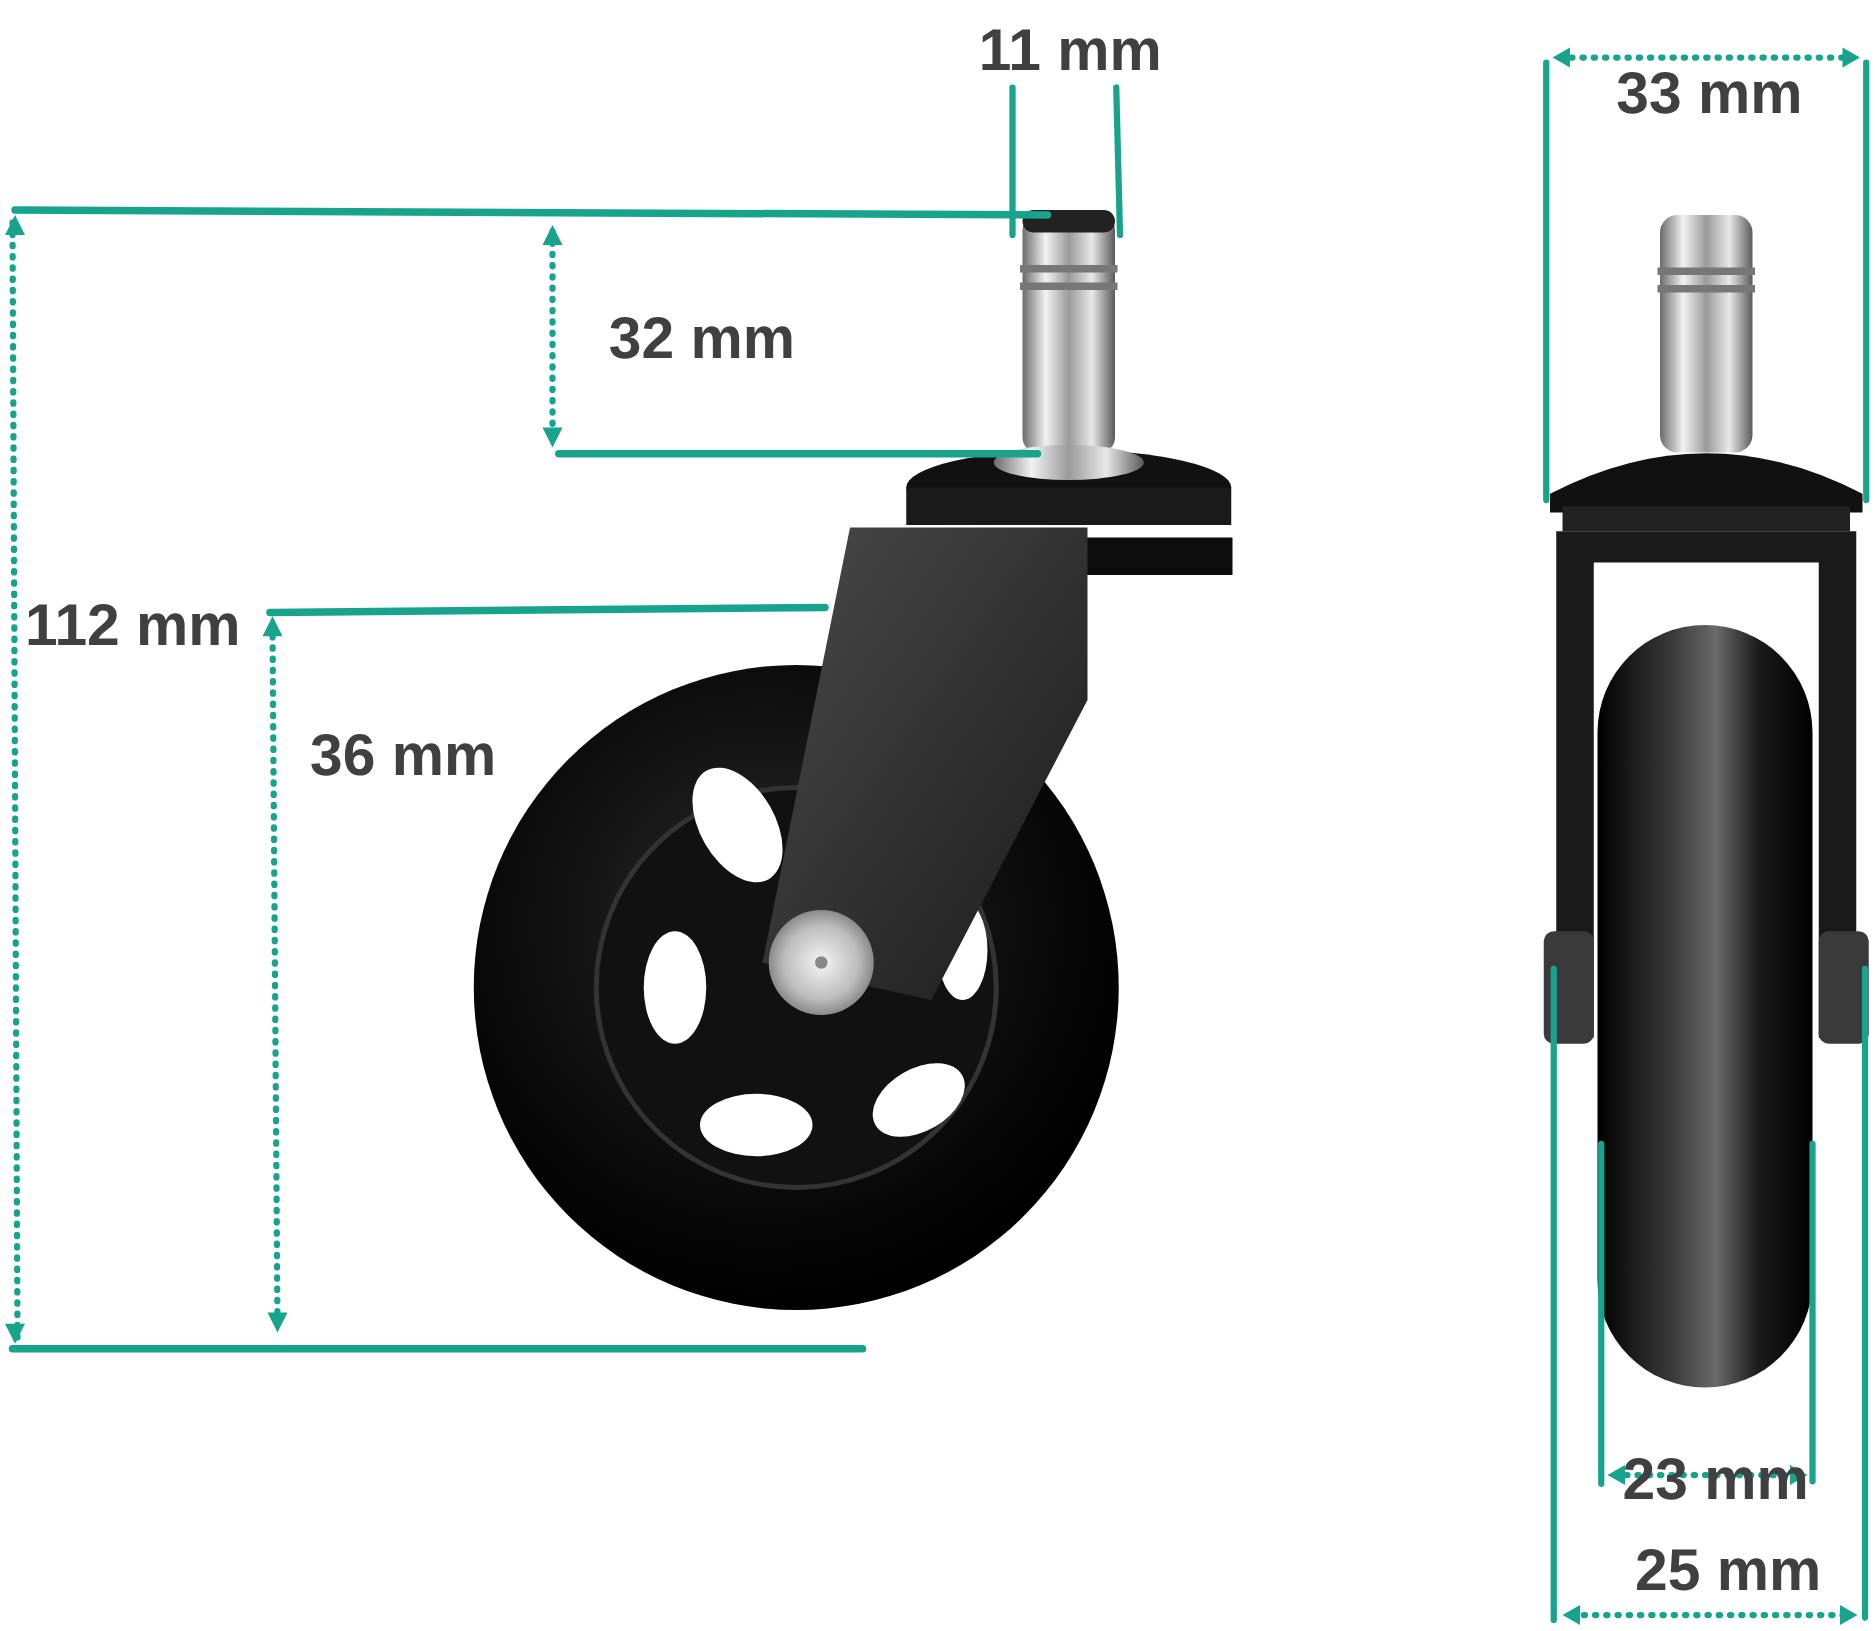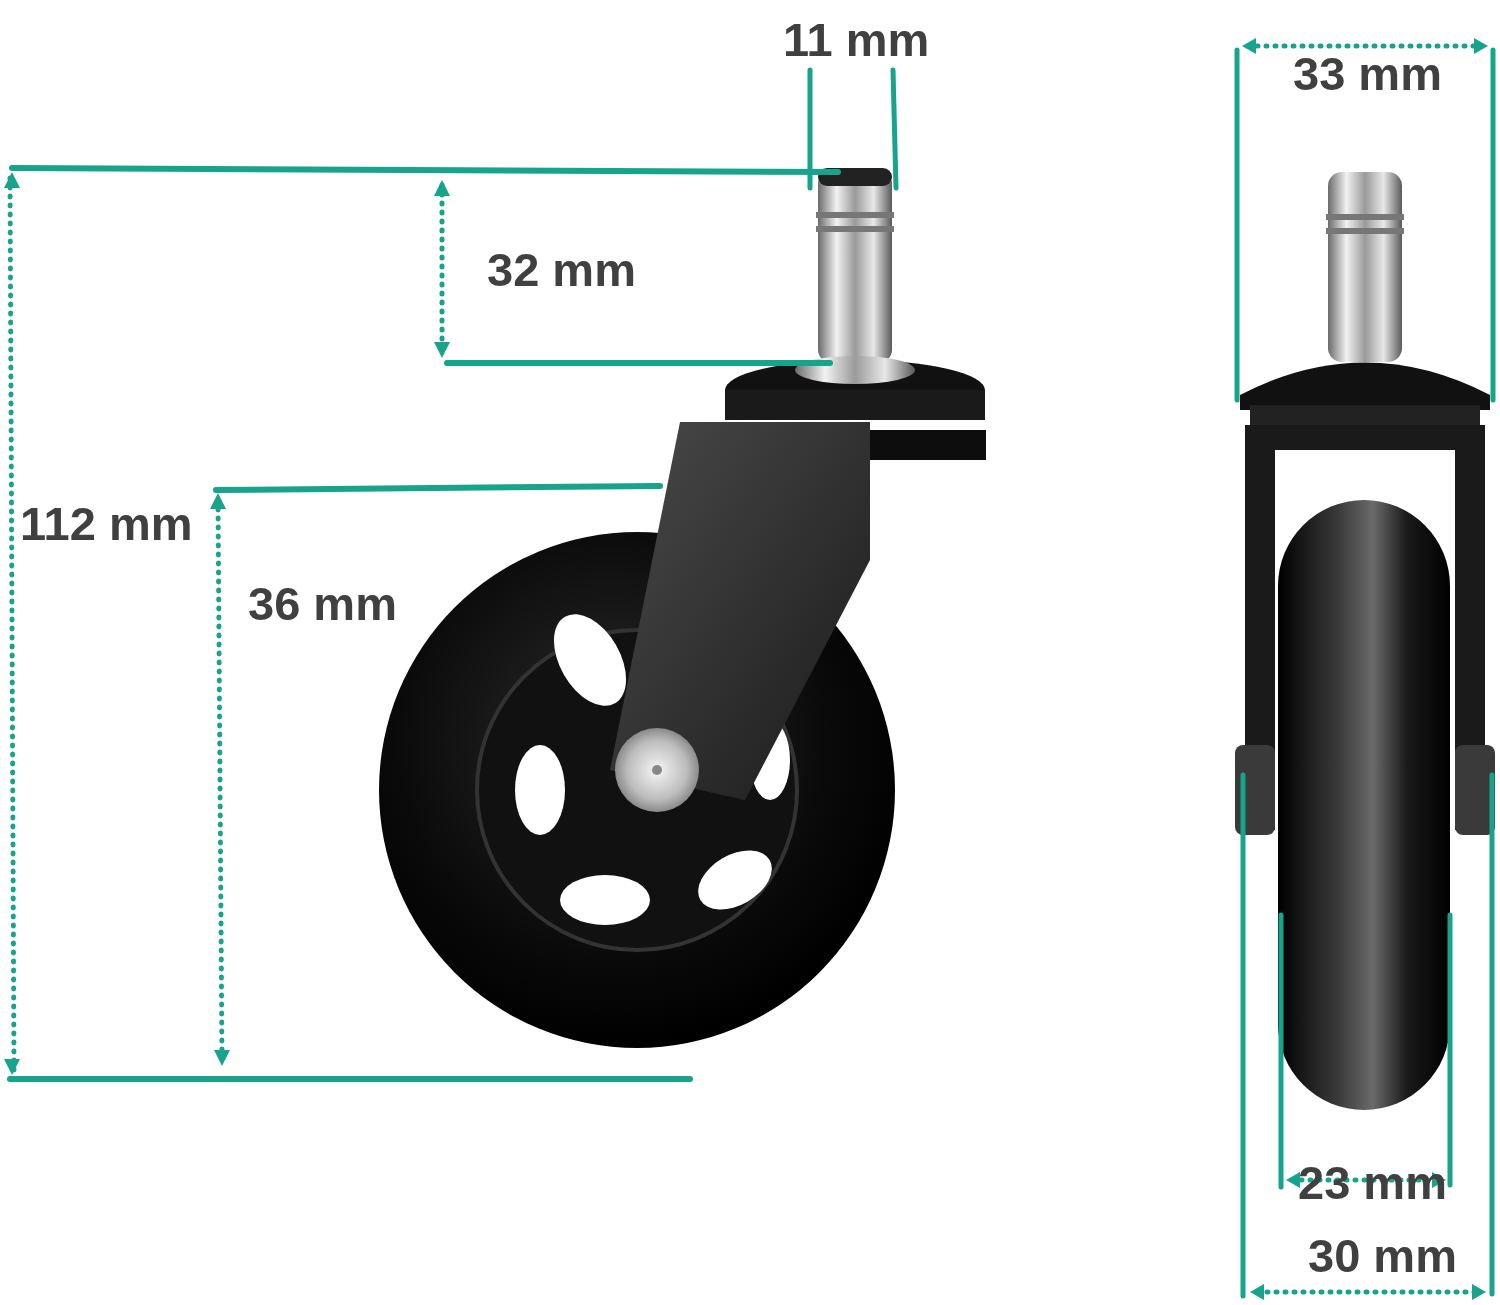--- a/index.html
+++ b/index.html
@@ -127,17 +127,17 @@
     <polygon points="1488,46 1474,38 1474,54"></polygon>
     <polygon points="1286,1180 1300,1172 1300,1188"></polygon>
     <polygon points="1446,1180 1432,1172 1432,1188"></polygon>
     <polygon points="1250,1292 1264,1284 1264,1300"></polygon>
     <polygon points="1486,1292 1472,1284 1472,1300"></polygon>
   </g>
 </svg>
 
 <div class="label" style="left:783px; top:16px;">11 mm</div>
 <div class="label" style="left:487px; top:246px;">32 mm</div>
-<div class="label" style="left:20px; top:476px;margin-top:24px;">112 mm</div>
+<div class="label" style="left:20px; top:476px;">112 mm</div>
 <div class="label" style="left:248px; top:580px;">36 mm</div>
 <div class="label" style="left:1293px; top:2px;margin-top:48px;">33 mm</div>
 <div class="label" style="left:1298px; top:1159px;">23 mm</div>
-<div class="label" style="left:1308px; top:1232px;">30 mm</div>
+<div class="label" style="left:1308px; top:1232px;">25 mm</div>
 
 </body></html>

